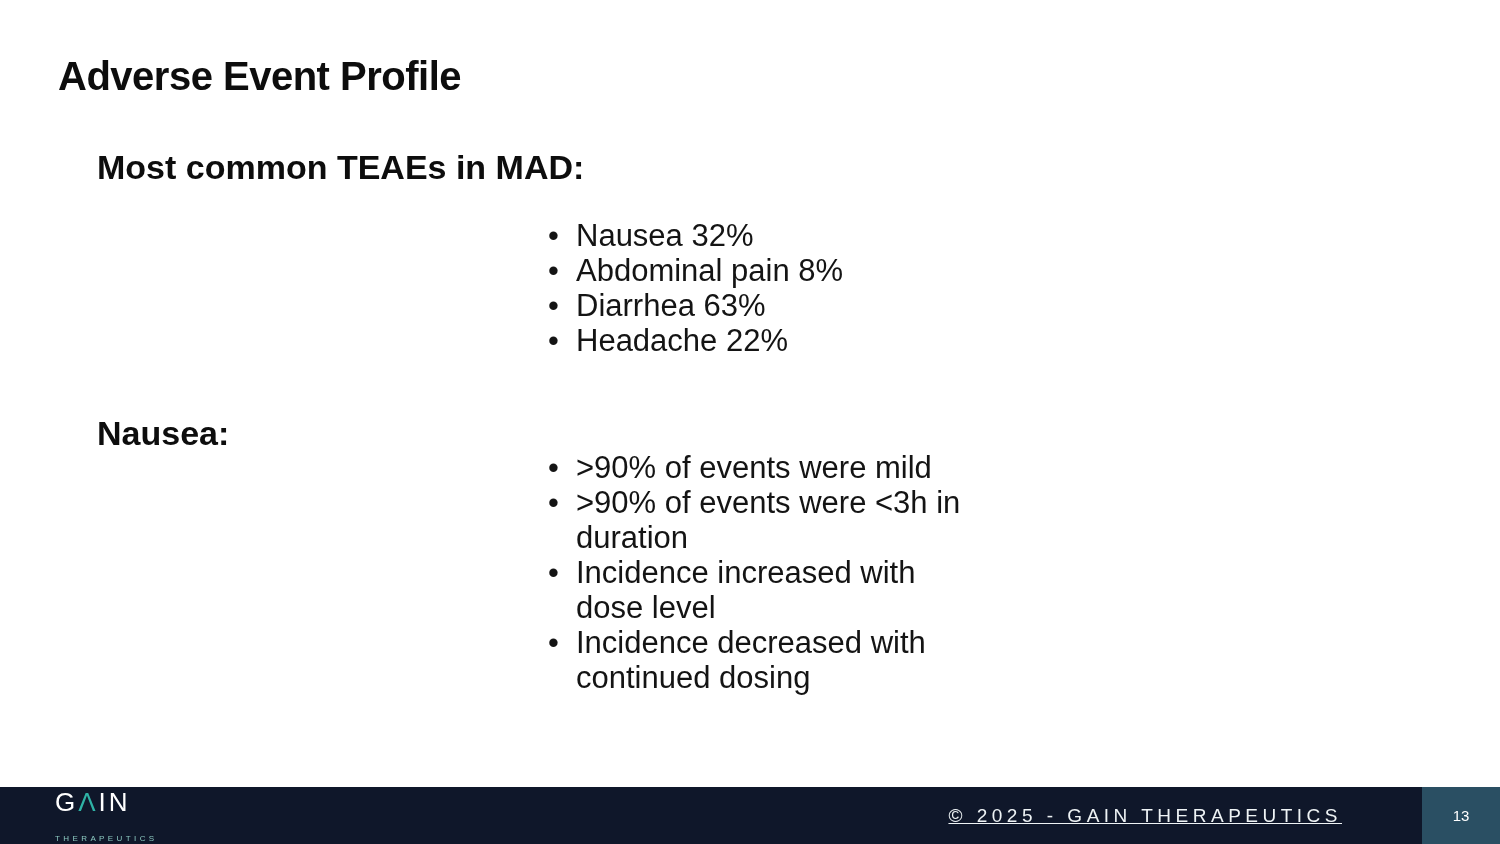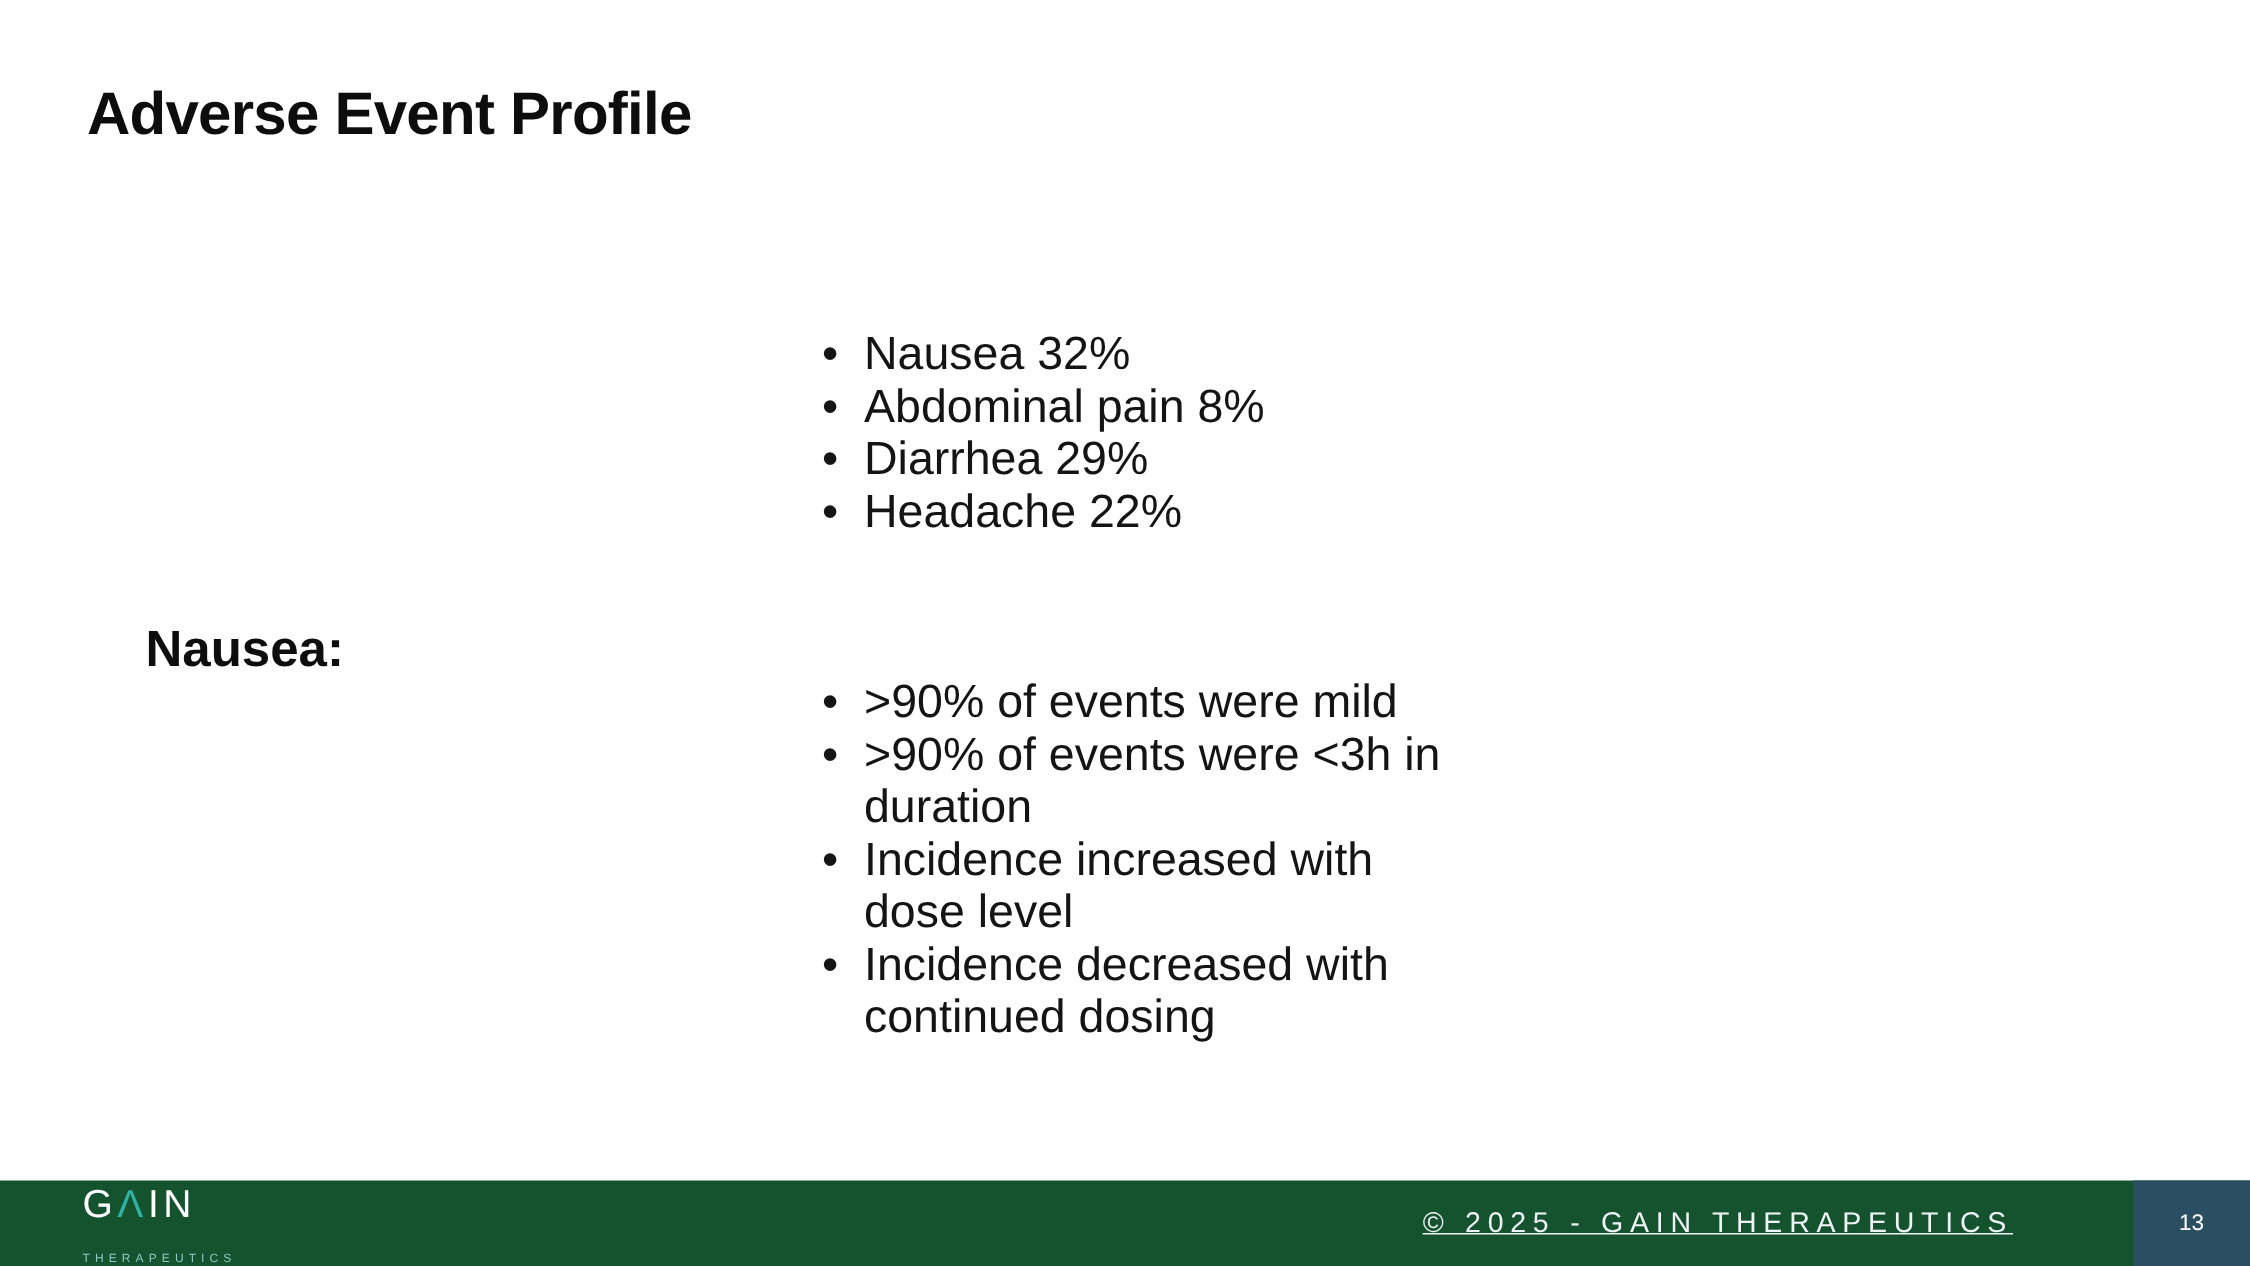--- a/index.html
+++ b/index.html
@@ -49,21 +49,21 @@
     width: 28px;
   }
   .bullet-text {
     flex: 1;
     max-width: 405px;
   }
   .footer {
     position: absolute;
     left: 0; bottom: 0;
     width: 1500px; height: 57px;
-    background: #14532d;
+    background: #0f172a;
     display: flex;
     align-items: center;
   }
   .logo {
     margin-left: 55px;
     display: flex;
     flex-direction: column;
     line-height: 1;
   }
   .logo-main {
@@ -105,33 +105,34 @@
     font-size: 15px;
   }
 </style>
 </head>
 <body>
 
 <div class="slide">
 
   <h1 class="slide-title">Adverse Event Profile</h1>
 
+  <h2 class="section-heading heading-1">Most common TEAEs in MAD:</h2>
 
   <ul class="bullet-list list-1">
     <li class="bullet-item">
       <span class="bullet-marker">•</span>
       <span class="bullet-text">Nausea 32%</span>
     </li>
     <li class="bullet-item">
       <span class="bullet-marker">•</span>
       <span class="bullet-text">Abdominal pain 8%</span>
     </li>
     <li class="bullet-item">
       <span class="bullet-marker">•</span>
-      <span class="bullet-text">Diarrhea 29%</span>
+      <span class="bullet-text">Diarrhea 63%</span>
     </li>
     <li class="bullet-item">
       <span class="bullet-marker">•</span>
       <span class="bullet-text">Headache 22%</span>
     </li>
   </ul>
 
   <h2 class="section-heading heading-2">Nausea:</h2>
 
   <ul class="bullet-list list-2">

